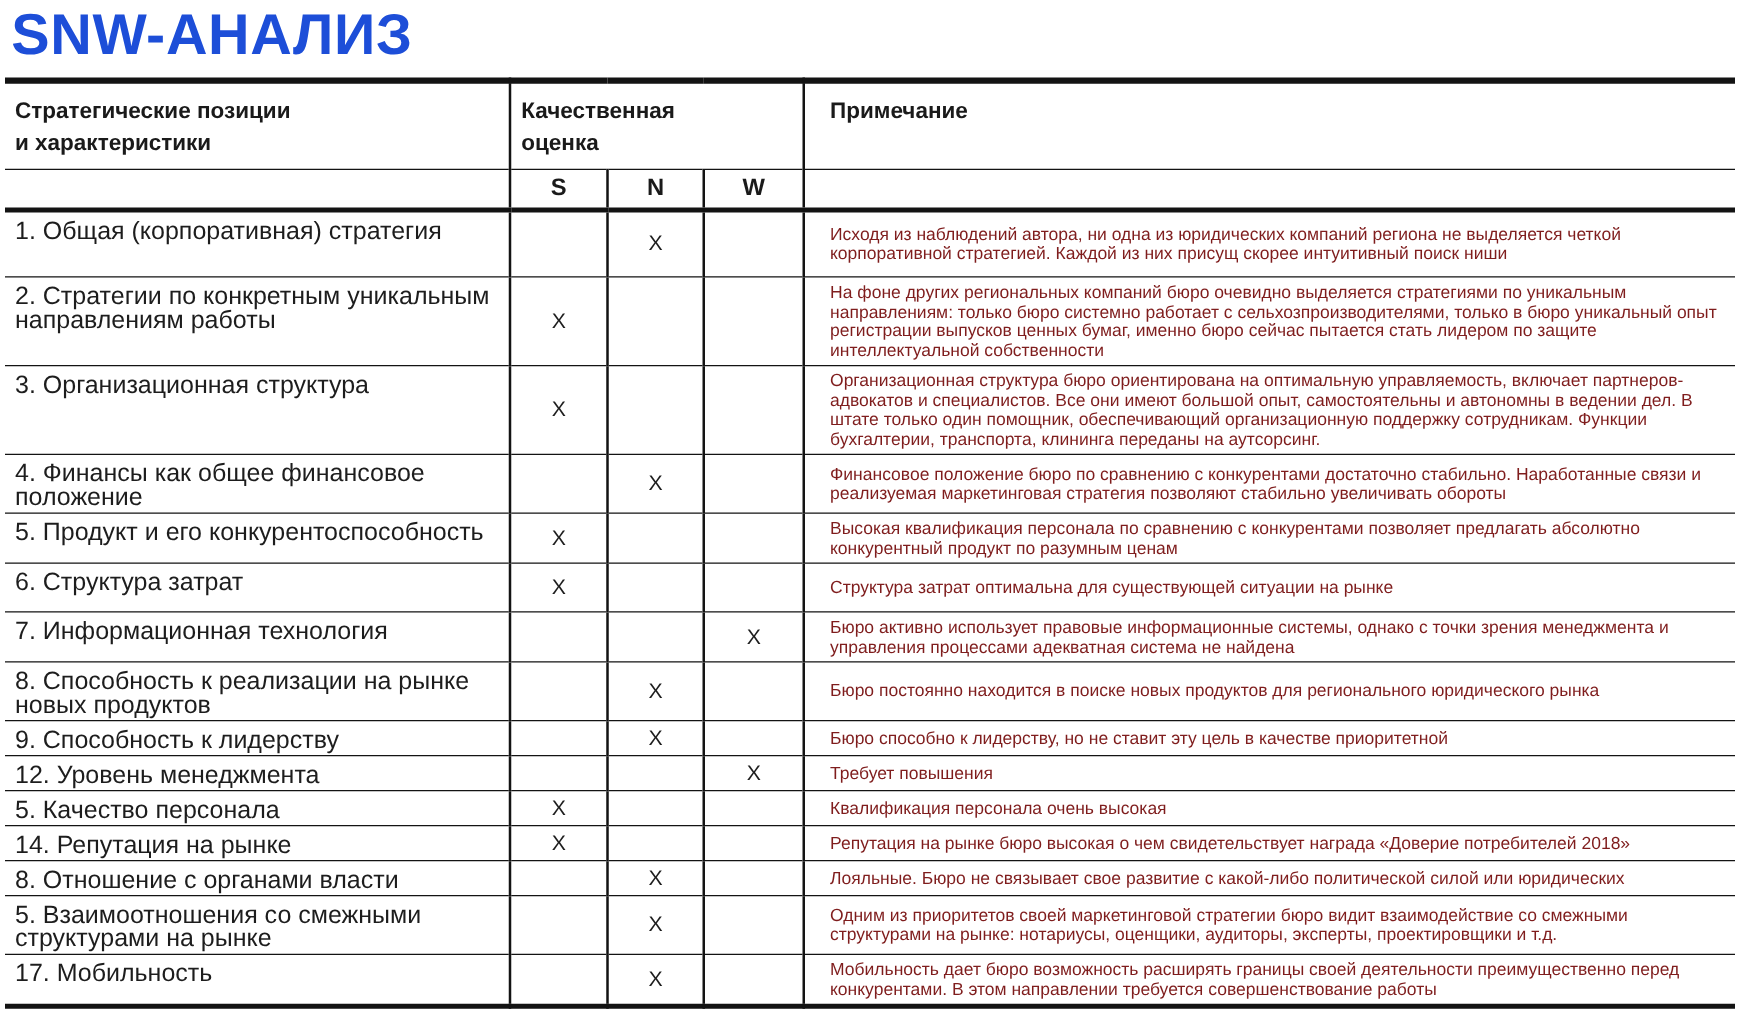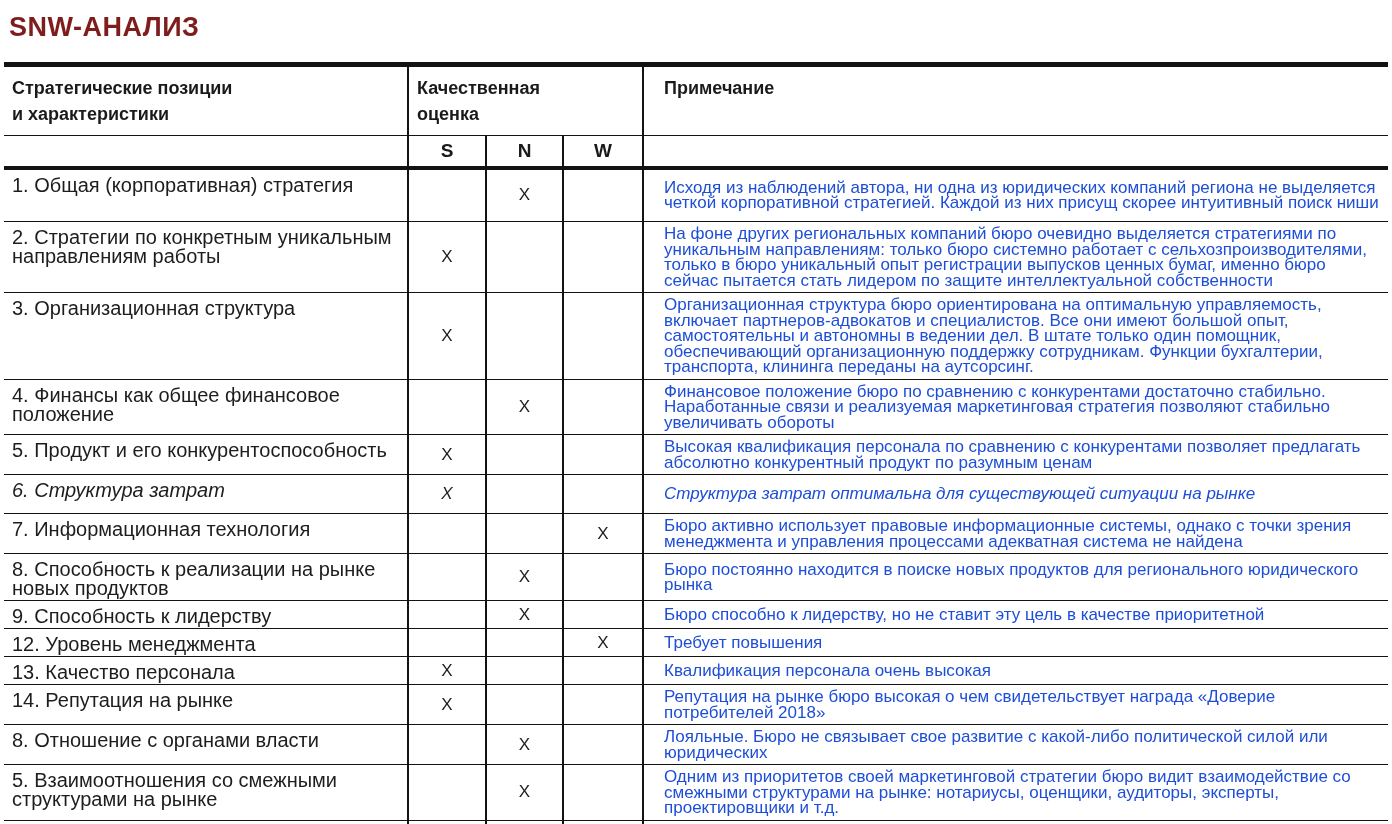--- a/index.html
+++ b/index.html
@@ -5,26 +5,26 @@
   * { box-sizing: border-box; }
   html, body {
     margin: 0; padding: 0;
     width: 1392px; height: 824px;
     background: #ffffff;
     overflow: hidden;
     font-family: "Liberation Sans", "DejaVu Sans", sans-serif;
     color: #111;
   }
   .page-title {
-    font-size: 27px;
+    font-size: 46px;
     font-weight: 700;
     letter-spacing: 0.5px;
     margin: 6px 0 0 9px;
     line-height: 42px;
-    color: #7f1d1d;
+    color: #1d4ed8;
   }
   table.snw {
     border-collapse: collapse;
     table-layout: fixed;
     width: 1384px;
     margin: 14px 4px 0 4px;
     border-top: 5px solid #131313;
     border-bottom: 4px solid #131313;
   }
   
@@ -66,32 +66,32 @@
   tbody td.mark {
     text-align: center;
     vertical-align: middle;
     font-size: 17px;
     color: #1d1d1d;
     padding: 0;
   }
   tbody td.note {
     vertical-align: middle;
     padding: 4px 8px 4px 20px;
-    font-size: 17px;
+    font-size: 14px;
     line-height: 15.5px;
-    color: #1d4ed8;
+    color: #7f1d1d;
     margin-left: 17px;
   }
   
   tbody tr:nth-child(1)  { height: 54px; }
   tbody tr:nth-child(2)  { height: 67px; }
   tbody tr:nth-child(3)  { height: 65px; }
   tbody tr:nth-child(4)  { height: 43px; }
   tbody tr:nth-child(5)  { height: 34px; }
-  tbody tr:nth-child(6)  { height: 39px; font-style: italic; }
+  tbody tr:nth-child(6)  { height: 39px; }
   tbody tr:nth-child(7)  { height: 36px; }
   tbody tr:nth-child(8)  { height: 40px; }
   tbody tr:nth-child(9)  { height: 28px; }
   tbody tr:nth-child(10) { height: 26px; }
   tbody tr:nth-child(11) { height: 27px; }
   tbody tr:nth-child(12) { height: 26px; }
   tbody tr:nth-child(13) { height: 28px; }
   tbody tr:nth-child(14) { height: 27px; }
   tbody tr:nth-child(15) { height: 38px; }
   tbody tr:nth-child(16) { height: 39px; }
@@ -191,21 +191,21 @@
         <td class="note vline">Бюро способно к лидерству, но не ставит эту цель в качестве приоритетной</td>
       </tr>
       <tr>
         <td class="pos">12. Уровень менеджмента</td>
         <td class="mark vline"></td>
         <td class="mark vline"></td>
         <td class="mark vline">X</td>
         <td class="note vline">Требует повышения</td>
       </tr>
       <tr>
-        <td class="pos">13. Качество персонала</td>
+        <td class="pos">5. Качество персонала</td>
         <td class="mark vline">X</td>
         <td class="mark vline"></td>
         <td class="mark vline"></td>
         <td class="note vline">Квалификация персонала очень высокая</td>
       </tr>
       <tr>
         <td class="pos">14. Репутация на рынке</td>
         <td class="mark vline">X</td>
         <td class="mark vline"></td>
         <td class="mark vline"></td>

